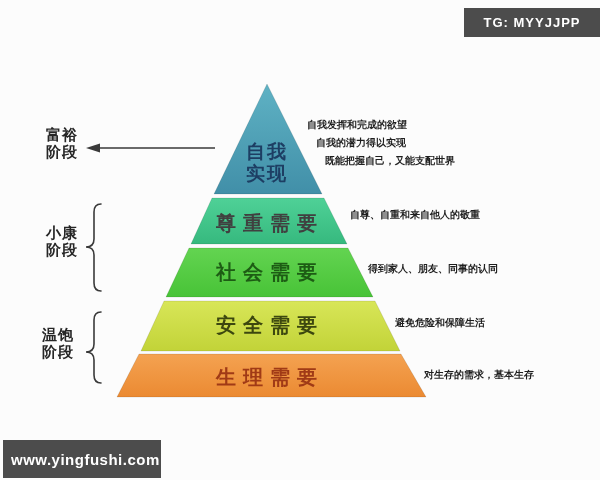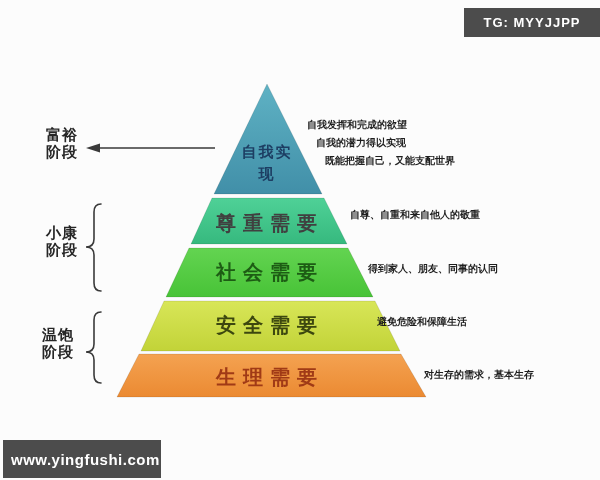--- a/index.html
+++ b/index.html
@@ -24,21 +24,21 @@
     line-height: 22px;
     white-space: nowrap;
   }
   .band-label-top {
     position: absolute;
     left: 240px;
     top: 141px;
     width: 54px;
     text-align: center;
     font-weight: 700;
-    font-size: 15px;
+    font-size: 19px;
     letter-spacing: 2px;
     line-height: 22px;
     color: #1d3e63;
   }
   .lbl-esteem   { top: 212px; color: #404040; }
   .lbl-social   { top: 261px; color: #1d5c14; }
   .lbl-safety   { top: 314px; color: #3c470f; font-family: Liberation Serif, serif; }
   .lbl-physio   { top: 366px; color: #a03a16; }
 
   .stage-label {
@@ -60,21 +60,21 @@
     font-size: 10px;
     font-weight: 600;
     line-height: 18px;
     white-space: nowrap;
   }
   .desc-self    { left: 307px; top: 116px; }
   .desc-self .ln2 { padding-left: 9px; }
   .desc-self .ln3 { padding-left: 18px; }
   .desc-esteem  { left: 350px; top: 206px; }
   .desc-social  { left: 368px; top: 260px; }
-  .desc-safety  { left: 377px; top: 314px; font-family: Liberation Mono, monospace; }
+  .desc-safety  { left: 395px; top: 314px; }
   .desc-physio  { left: 424px; top: 366px; }
 
   .badge {
     position: absolute;
     background: #4c4c4c;
     color: #ffffff;
     font-weight: 700;
     display: flex;
     align-items: center;
   }

